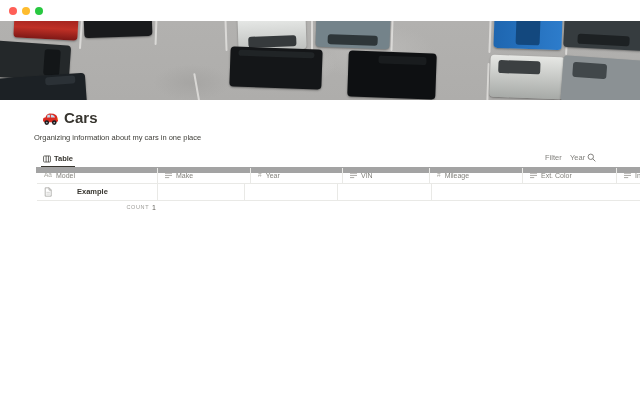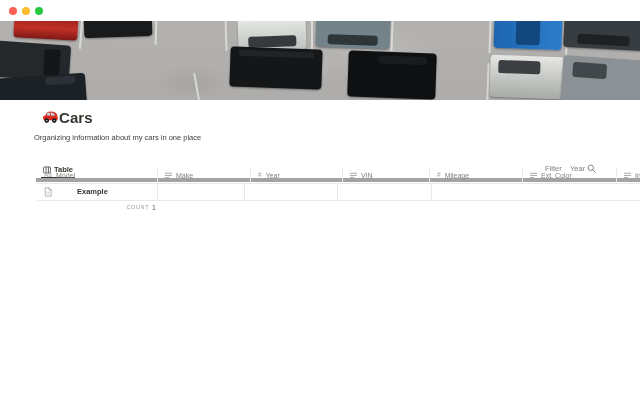--- a/index.html
+++ b/index.html
@@ -22,25 +22,25 @@
     background:
       radial-gradient(70px 32px at 45% 55%, #c3c2c0 0%, rgba(195,194,192,0) 70%),
       radial-gradient(90px 40px at 58% 38%, #bbbab8 0%, rgba(187,186,184,0) 70%),
       radial-gradient(55px 26px at 30% 78%, #a6a5a3 0%, rgba(166,165,163,0) 70%),
       linear-gradient(180deg,#b2b1af 0%, #aeadab 100%);
   }
   .car{position:absolute;border-radius:4px;box-shadow:0 1px 2px rgba(0,0,0,.35);}
   .car .glass{position:absolute;border-radius:3px;}
   .pline{position:absolute;width:2px;background:rgba(232,231,228,.75);border-radius:1px;}
   
-  .title-row{position:absolute;left:42px;top:109px;display:flex;align-items:flex-start;}
+  .title-row{position:absolute;left:42px;top:109px;display:flex;align-items:flex-end;gap:5px;}
   .page-title{font-size:15px;font-weight:700;letter-spacing:.1px;color:#37352f;}
   .page-desc{position:absolute;left:34px;top:133px;font-size:7.5px;color:#41403b;}
   
-  .toolbar{position:absolute;left:36px;top:159px;width:604px;height:19px;border-bottom:4px solid #a3a3a3;}
+  .toolbar{position:absolute;left:36px;top:148px;width:604px;height:19px;border-bottom:6px solid #a3a3a3;}
   .view-tab{
     position:absolute;left:5px;top:3px;height:16px;display:flex;align-items:center;gap:3px;
     font-size:7.5px;font-weight:600;color:#37352f;border-bottom:1.5px solid #37352f;padding:0 2px;
     box-sizing:border-box;
   }
   .tb-action{position:absolute;top:5px;font-size:7.5px;color:#82817d;}
   .tb-filter{left:509px;}
   .tb-sort{left:534px;}
   .tb-search{left:551px;top:5px;position:absolute;}
   

